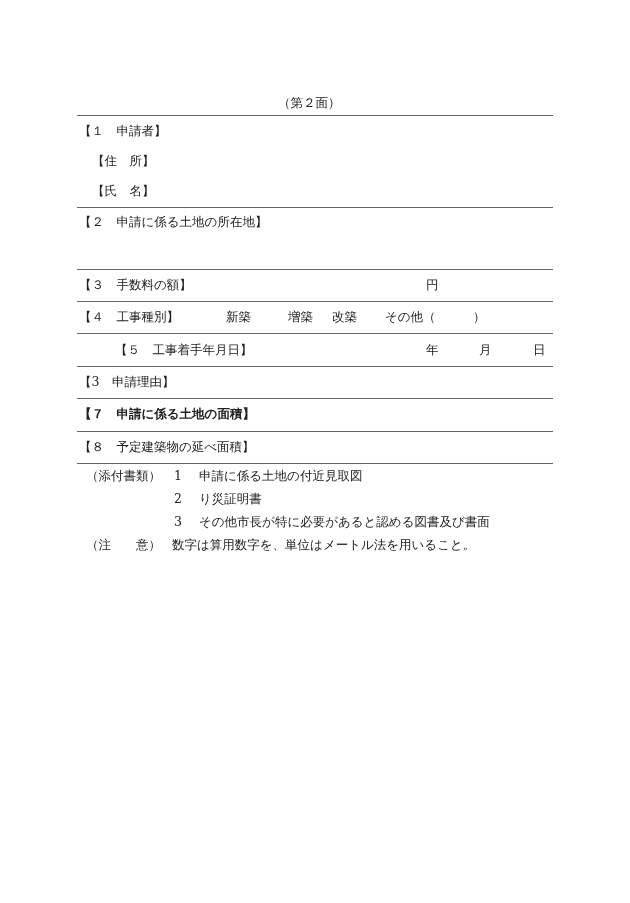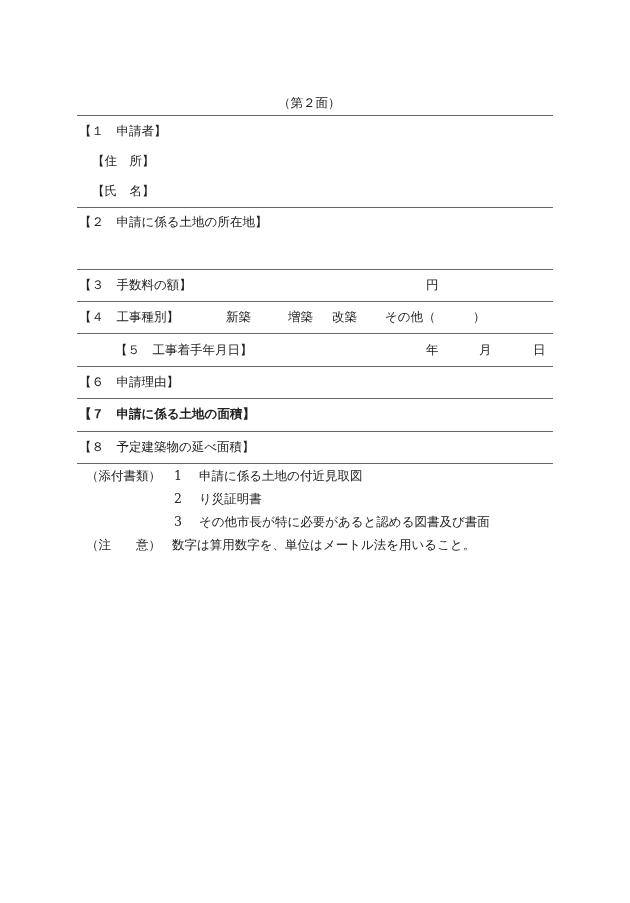--- a/index.html
+++ b/index.html
@@ -32,21 +32,21 @@
 <div class="abs" style="left:332px;top:311px;">改築</div>
 <div class="abs" style="left:385px;top:311px;">その他（　　　）</div>
 
 <div class="hr" style="top:333px;"></div>
 <div class="abs" style="left:76px;top:344px;margin-left:39px;">【５　工事着手年月日】</div>
 <div class="abs" style="left:426px;top:344px;">年</div>
 <div class="abs" style="left:479px;top:344px;">月</div>
 <div class="abs" style="left:533px;top:344px;">日</div>
 
 <div class="hr" style="top:366px;"></div>
-<div class="abs" style="left:79px;top:376px;">【６　申請理由】</div>
+<div class="abs" style="left:79px;top:376px;">【3　申請理由】</div>
 
 <div class="hr" style="top:398px;"></div>
 <div class="abs" style="left:79px;top:408px;font-weight:bold;">【７　申請に係る土地の面積】</div>
 
 <div class="hr" style="top:431px;"></div>
 <div class="abs" style="left:79px;top:441px;">【８　予定建築物の延べ面積】</div>
 
 <div class="hr" style="top:463px;"></div>
 
 <div class="abs" style="left:86px;top:470px;">（添付書類）</div>

